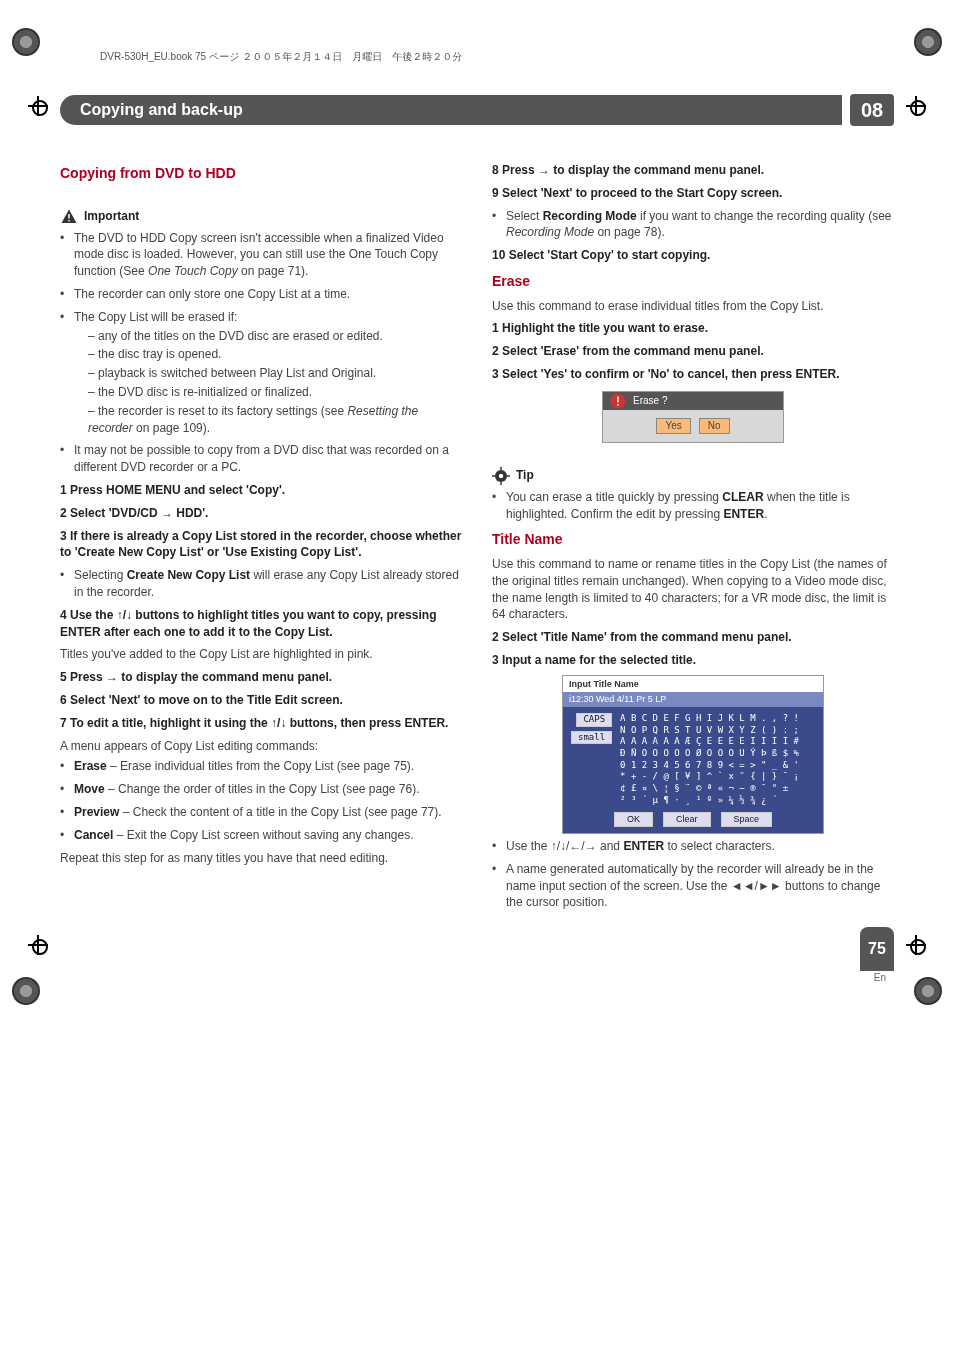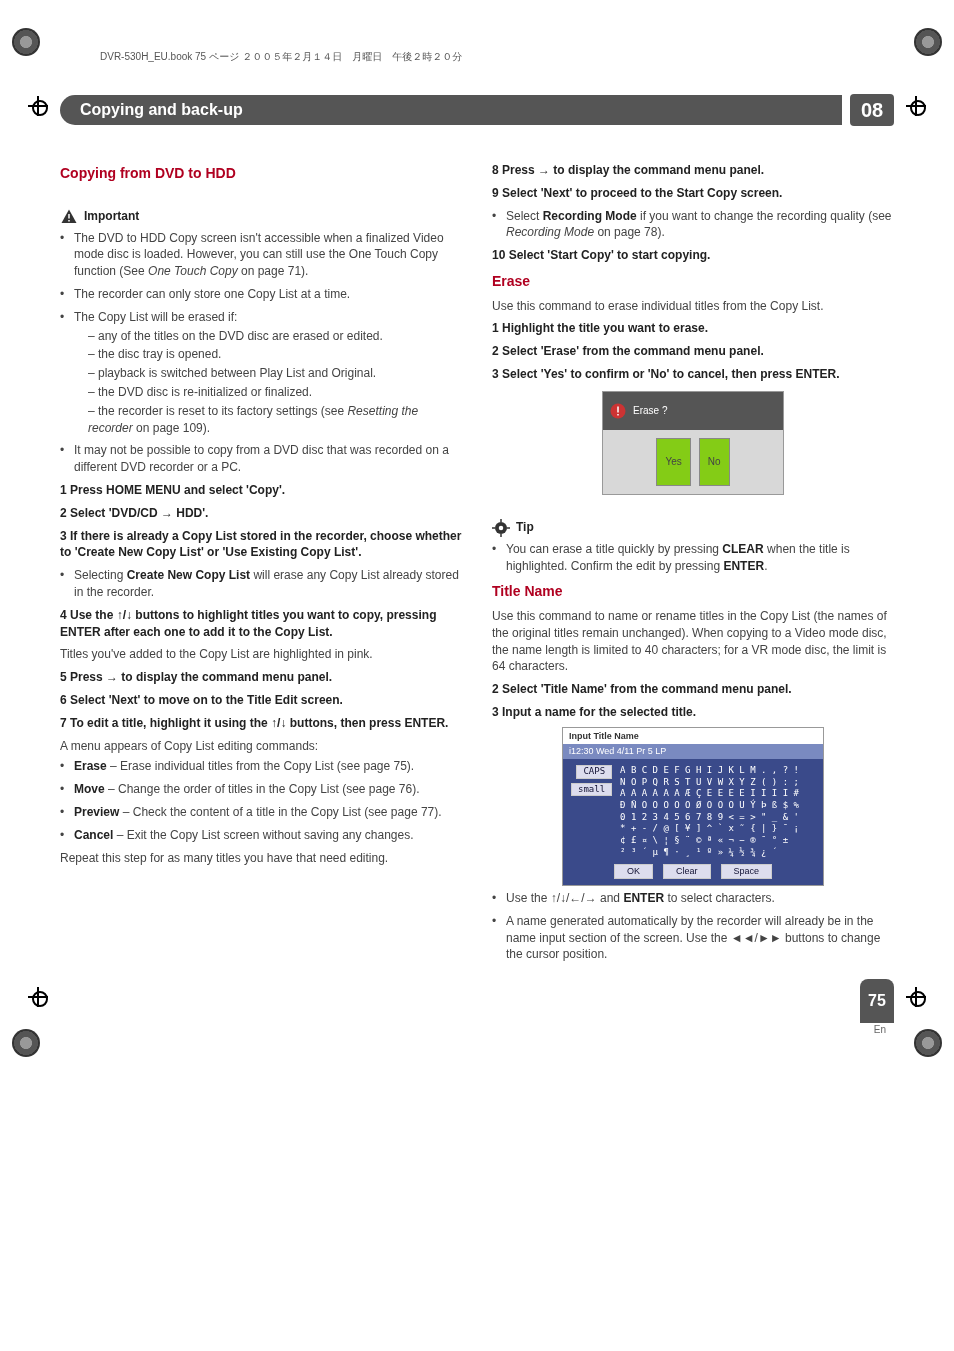--- a/index.html
+++ b/index.html
@@ -78,26 +78,26 @@
   .dialog {
     width: 180px;
     margin: 8px auto;
     border:1px solid #999;
     background:#d8d8d8;
     font-size:10px;
   }
   .dialog .toprow {
     background:#555; color:#fff;
     display:flex; align-items:center; gap:6px;
-    padding:10px 6px;
+    padding:0 6px;
   }
   .dialog .btns {
     display:flex; justify-content:center; gap:8px; padding:8px;
   }
-  .dialog .btns span { border:1px solid #888; padding:16px 8px; background:#84cc16;}
+  .dialog .btns span { border:1px solid #888; padding:0 8px; background:#fdba74;}
   .name-dialog {
     width: 260px; margin:0 auto; border:1px solid #999;
     font-size:9px; color:#fff; background:#3a4a8a;
   }
   .name-dialog .title { background:#fff; color:#333; padding:2px 6px; font-weight:bold;}
   .name-dialog .bar { background:#7a8ac0; color:#fff; padding:1px 6px;}
   .name-dialog .body { padding:6px 8px 2px 8px; font-family: monospace; font-size:9px; line-height:1.3; display:flex; gap:8px;}
   .name-dialog .side {display:flex; flex-direction:column; gap:4px;align-items:flex-end;}
   .name-dialog .side span{ border:1px solid #ccc; padding:0 6px; background:#dde; color:#113; text-align:center;}
   .name-dialog .grid { white-space: pre; }

